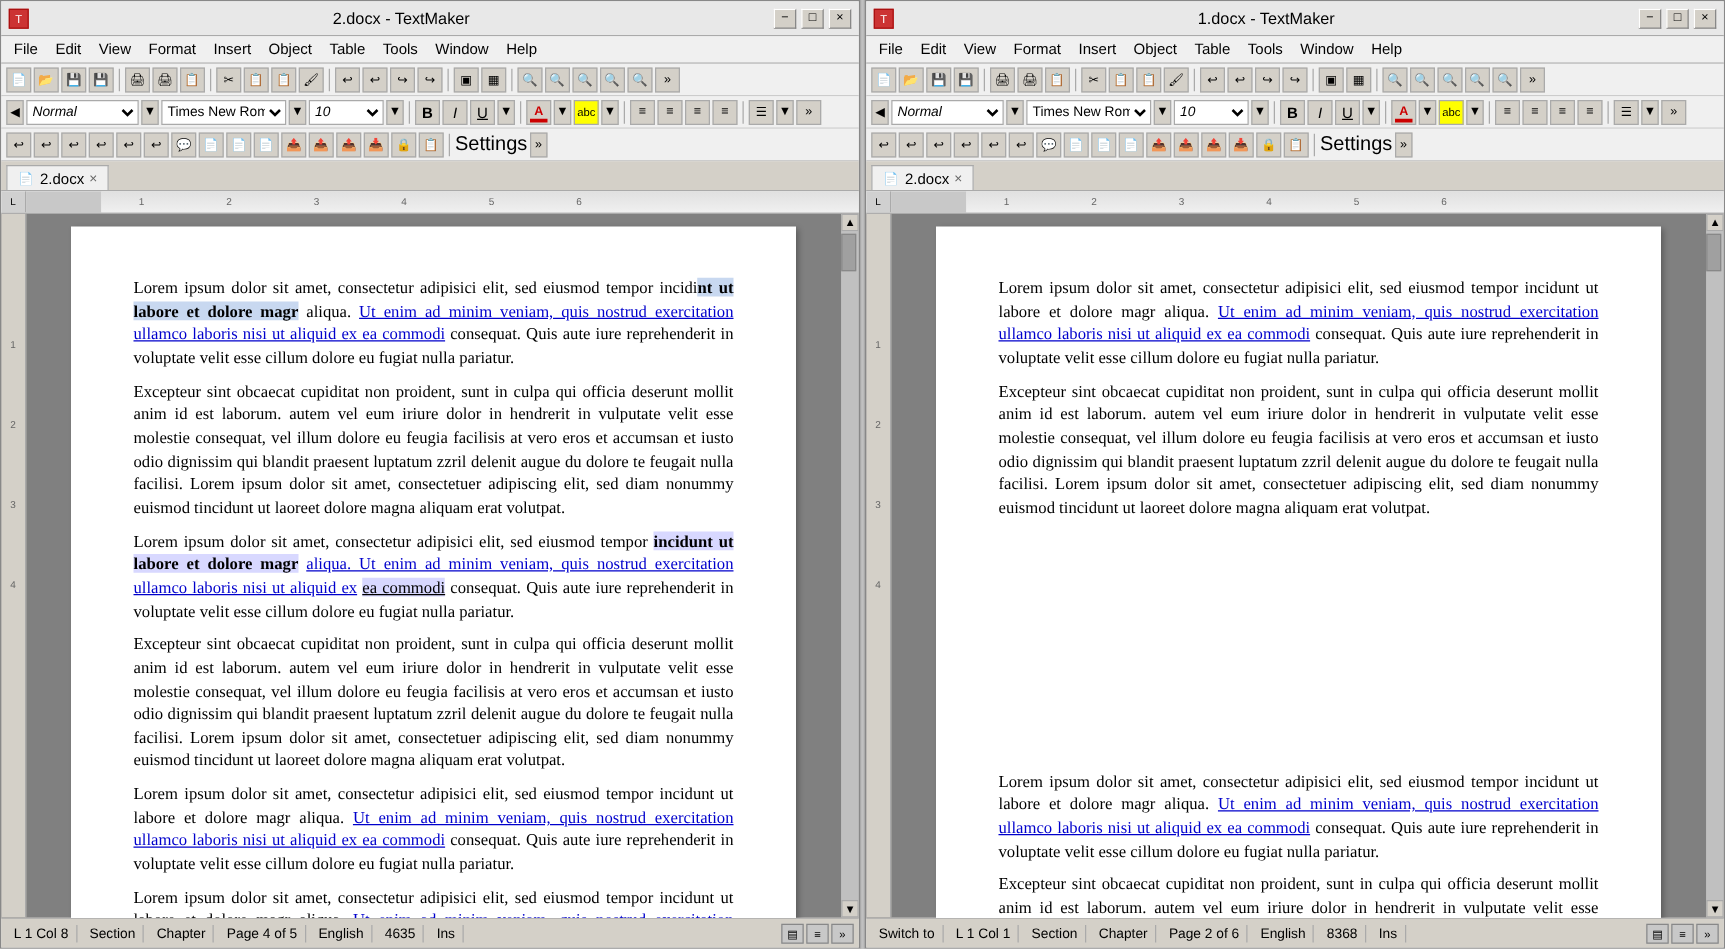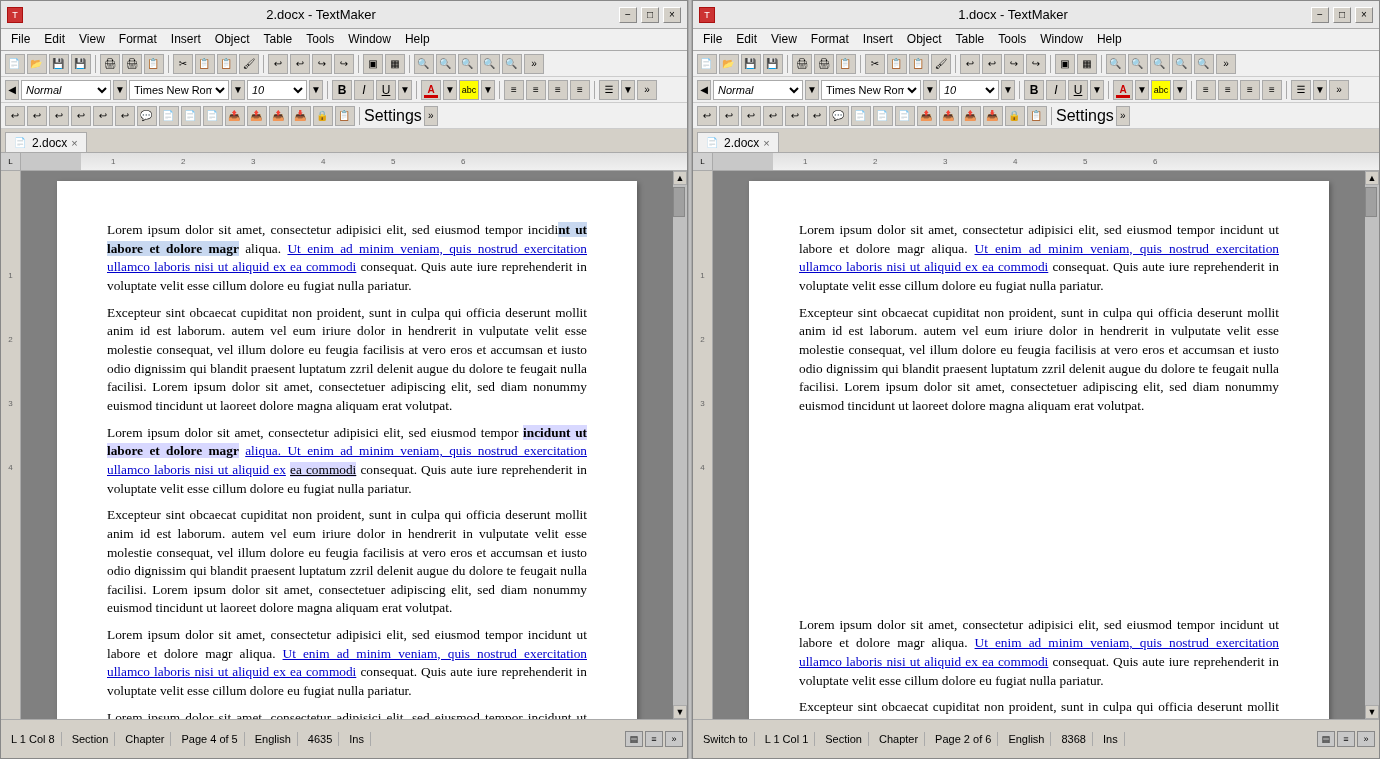--- a/index.html
+++ b/index.html
@@ -270,21 +270,21 @@
       font-size: 8px;
       color: #666;
       gap: 55px;
     }
 
     .status-bar {
       display: flex;
       align-items: center;
       background: #d4d0c8;
       border-top: 1px solid #aaa;
-      height: 39px;
+      height: 24px;
       padding: 0 4px;
       font-size: 11px;
       gap: 4px;
     }
 
     .status-item {
       padding: 1px 6px;
       border-right: 1px solid #aaa;
       white-space: nowrap;
     }

